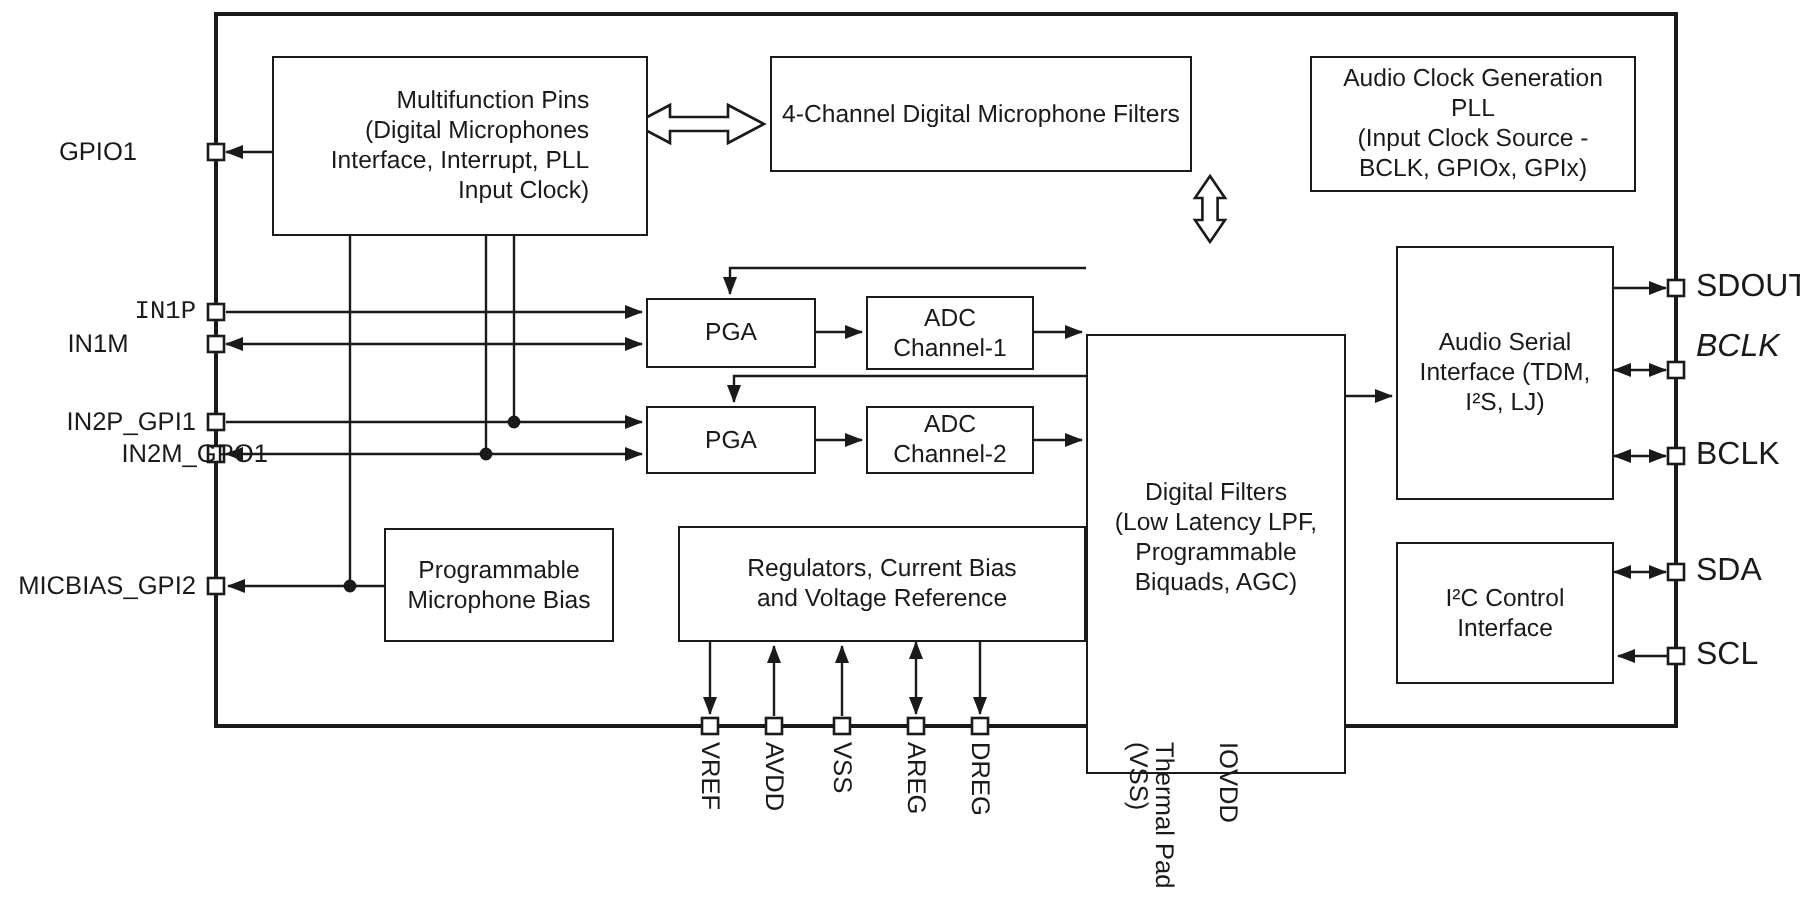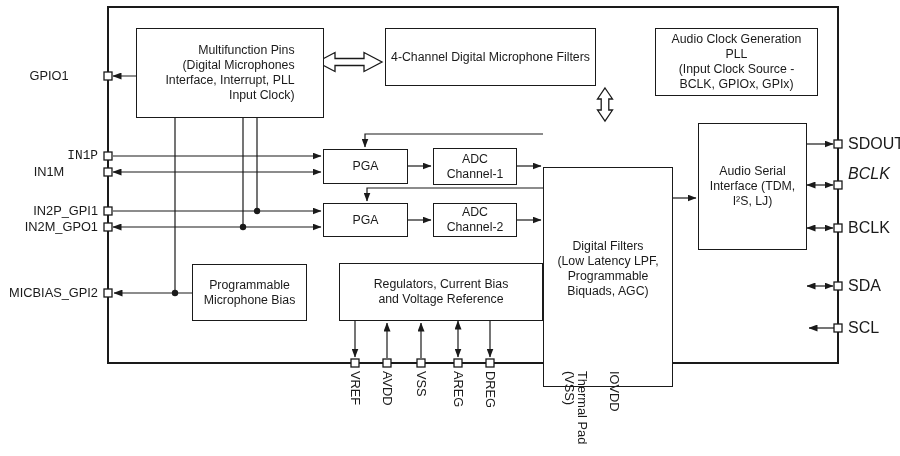--- a/index.html
+++ b/index.html
@@ -129,26 +129,28 @@
 (Low Latency LPF,
 Programmable
 Biquads, AGC)</div>
   <div class="block" style="left:698px;top:123px;width:109px;height:127px;">Audio Serial
 Interface (TDM,
 I²S, LJ)</div>
   <div class="block" style="left:192px;top:264px;width:115px;height:57px;">Programmable
 Microphone Bias</div>
   <div class="block" style="left:339px;top:263px;width:204px;height:58px;">Regulators, Current Bias
 and Voltage Reference</div>
+  <div class="block" style="left:698px;top:271px;width:109px;height:71px;">I²C Control
+Interface</div>
 
   <div class="plabel-left" style="top:68px;text-align:center;">GPIO1</div>
   <div class="plabel-left" style="top:148px;font-family:Liberation Mono, monospace;">IN1P</div>
   <div class="plabel-left" style="top:164px;text-align:center;">IN1M</div>
   <div class="plabel-left" style="top:203px;">IN2P_GPI1</div>
-  <div class="plabel-left" style="top:219px;">IN2M_GPO1</div>
+  <div class="plabel-left" style="top:219px;margin-left:36px;">IN2M_GPO1</div>
   <div class="plabel-left" style="top:285px;">MICBIAS_GPI2</div>
 
   <div class="plabel-right" style="top:136px;">SDOUT</div>
   <div class="plabel-right" style="top:166px;font-style:italic;">BCLK</div>
   <div class="plabel-right" style="top:220px;">BCLK</div>
   <div class="plabel-right" style="top:278px;">SDA</div>
   <div class="plabel-right" style="top:320px;">SCL</div>
 
   <div class="vlabel" style="left:362px;top:371px;">VREF</div>
   <div class="vlabel" style="left:394px;top:371px;">AVDD</div>

